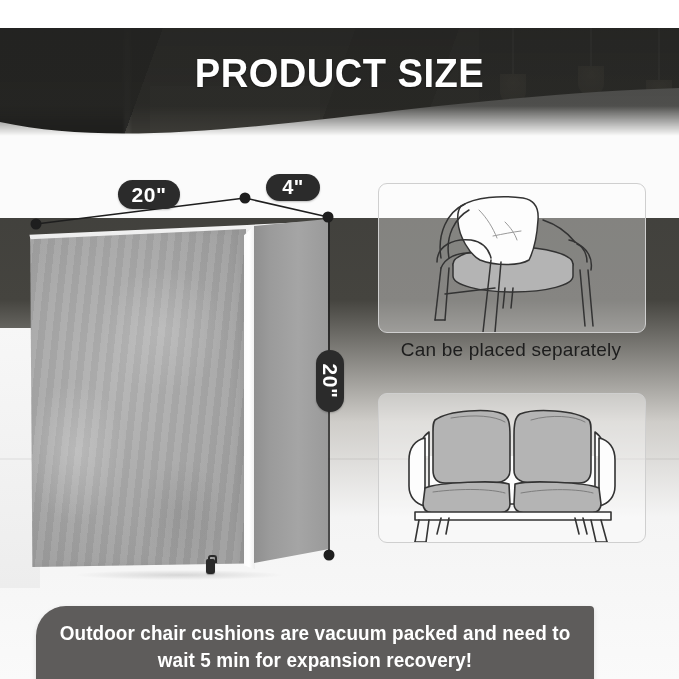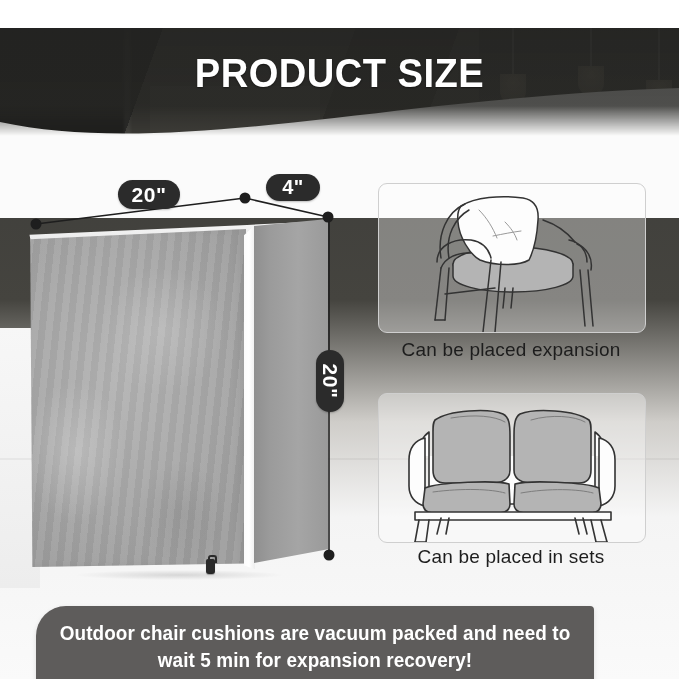--- a/index.html
+++ b/index.html
@@ -269,21 +269,21 @@
         <path d="M122,78 L116,148"></path>
         <path d="M209,86 L214,142"></path>
         <path d="M201,86 L206,142"></path>
         <path d="M126,104 L124,124"></path>
         <path d="M134,104 L132,124"></path>
 
         <path d="M66,110 L116,104"></path>
       </g>
     </svg>
   </div>
-  <div class="panel-caption cap-1">Can be placed expansion</div>
+  <div class="panel-caption cap-1">Can be placed separately</div>
 
   <div class="panel panel-2">
     <svg viewBox="0 0 266 148">
       <g fill="none" stroke="#333" stroke-width="1.6" stroke-linecap="round" stroke-linejoin="round">
 
         <path d="M40,62 C40,50 44,42 50,38 L50,110 L216,110 L216,38 C222,42 226,50 226,62" fill="#fdfdfd" stroke="#333"></path>
         <path d="M30,66 C30,54 36,46 46,44 L46,112 C36,110 30,102 30,92 Z" fill="#fdfdfd" stroke="#333"></path>
         <path d="M236,66 C236,54 230,46 220,44 L220,112 C230,110 236,102 236,92 Z" fill="#fdfdfd" stroke="#333"></path>
 
         <path d="M56,26 C70,16 110,14 124,20 C130,23 131,30 131,42 L131,76
@@ -308,19 +308,18 @@
         <path d="M62,124 L58,140"></path>
           <path d="M70,124 L67,140"></path>
         <path d="M204,124 L208,140"></path>
           <path d="M196,124 L200,140"></path>
         <path d="M222,126 L228,148"></path>
           <path d="M212,126 L217,148"></path>
           <path d="M217,148 L228,148"></path>
       </g>
     </svg>
   </div>
-  <div class="panel-caption cap-2">Can be placed in sets</div>
 
   <div class="banner">
     <div class="banner-text">Outdoor chair cushions are vacuum packed and need to wait 5 min for expansion recovery!</div>
   </div>
 
 </div>
 
 </body></html>

